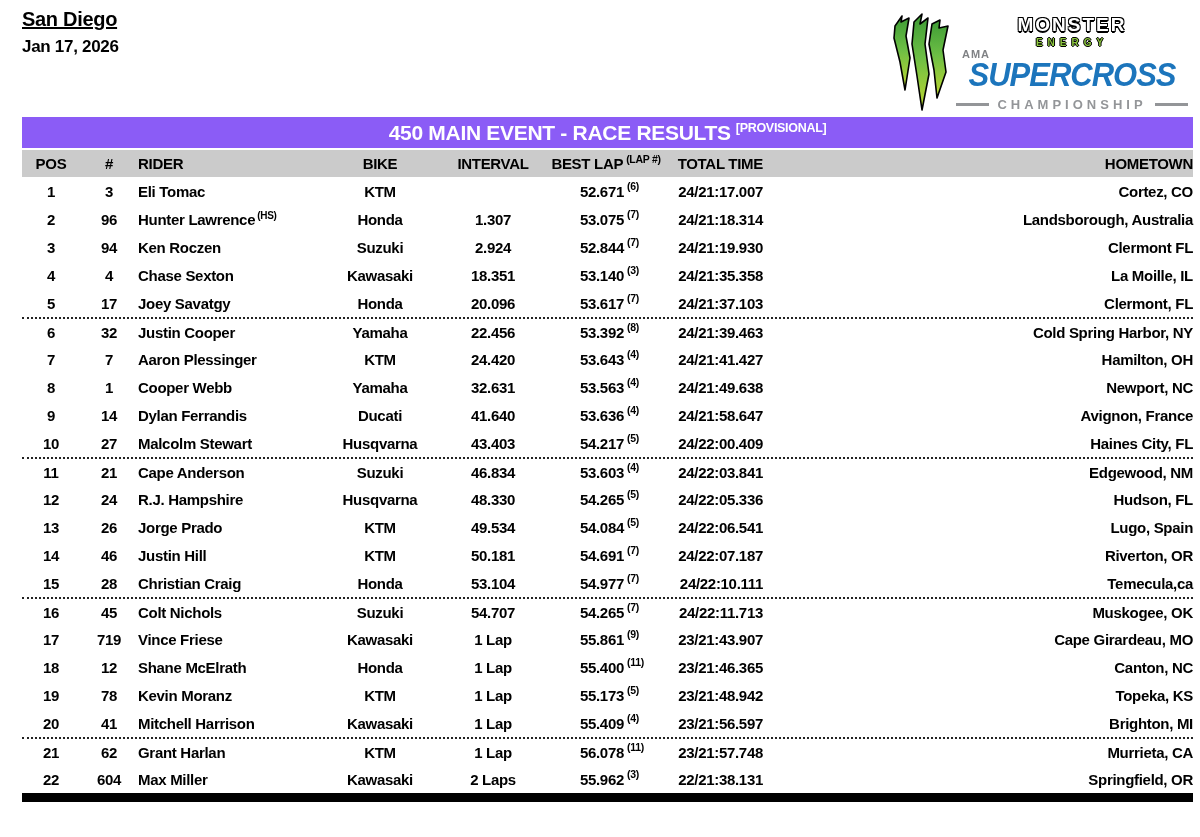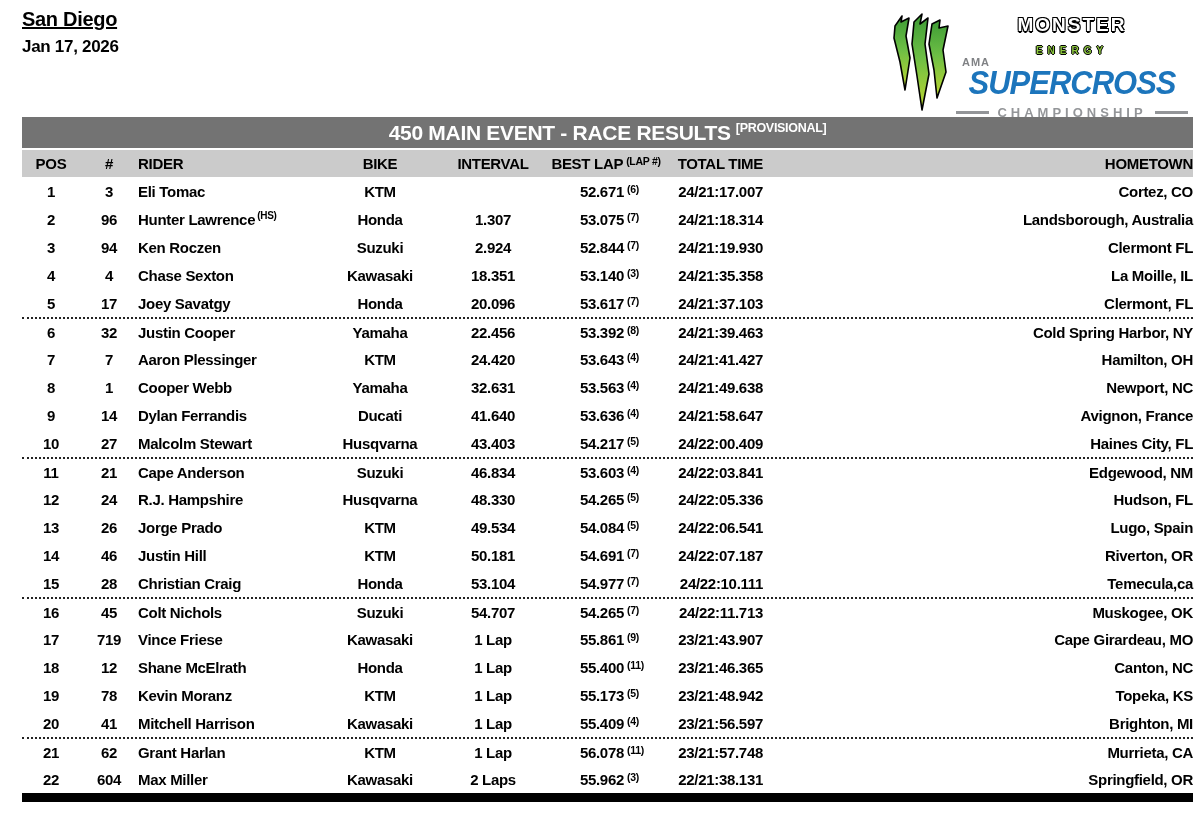--- a/index.html
+++ b/index.html
@@ -11,46 +11,46 @@
   .event-header { position:absolute; left:22px; top:8px; }
   .event-location { font-size:20px; font-weight:bold; letter-spacing:-0.3px;text-decoration:underline; }
   .event-date { font-size:17px; font-weight:bold; margin-top:6px; letter-spacing:-0.3px; }
 
   
   .logo { position:absolute; top:8px; right:12px; width:296px; height:104px; display:flex; align-items:flex-start; }
   .claw { width:64px; height:100px; flex:0 0 auto; margin-top:4px; }
   .logo-text { flex:1; display:flex; flex-direction:column; align-items:center; padding-top:6px; }
   .brand-monster { font-size:19px; font-weight:900; letter-spacing:2px; color:#fff;
     text-shadow:-1px -1px 0 #000, 1px -1px 0 #000, -1px 1px 0 #000, 1px 1px 0 #000, 0 2px 0 #000; }
-  .brand-energy { font-size:10px; font-weight:900; letter-spacing:5px; color:#8DC63F; margin-top:9px;
+  .brand-energy { font-size:10px; font-weight:900; letter-spacing:5px; color:#8DC63F; margin-top:1px;
     text-shadow:-1px 0 0 #000, 1px 0 0 #000, 0 -1px 0 #000, 0 1px 0 #000; }
   .series-block { position:relative; width:100%; margin-top:2px; }
   .ama { position:absolute; left:6px; top:-2px; font-size:11px; font-weight:900; letter-spacing:1px; color:#808285; }
   .supercross { display:block; text-align:center; font-size:31px; font-weight:900; font-style:italic;
     color:#1C75BC; letter-spacing:-1px; margin-top:8px; transform:scaleY(1.05); }
   .championship-row { display:flex; align-items:center; width:100%; margin-top:3px; }
   .championship-row .dash { flex:1; height:3px; background:#939598; }
   .championship { font-size:13px; font-weight:bold; letter-spacing:4px; color:#939598; padding:0 8px; white-space:nowrap;text-align:right; }
 
   
   .sx-table { position:absolute; left:22px; top:117px; width:1171px; }
-  .title-bar { height:31px; background:#737373; color:#fff; display:flex; align-items:center; justify-content:center;
+  .title-bar { height:31px; background:#8b5cf6; color:#fff; display:flex; align-items:center; justify-content:center;
     font-size:21px; font-weight:bold; letter-spacing:-0.3px; }
   .title-bar sup { font-size:12.5px; font-weight:bold; margin-left:5px; transform:translateY(-5px); }
   .col-header, .row { display:grid; grid-template-columns:58px 58px 182px 120px 106px 120px 103px 1fr; align-items:center; }
   .col-header { height:27px; background:#CBCBCB; margin-top:2px; font-size:15px; font-weight:bold; letter-spacing:-0.3px; }
   .row { height:28px; font-size:15px; font-weight:bold; letter-spacing:-0.3px; }
   .row.group-start { border-top:2px dotted #222; }
   .c { white-space:nowrap; }
   .c.pos, .c.num, .c.bike, .c.interval { text-align:center; }
   .c.total { text-align:right; padding-right:6px; }
   .c.home { padding-left:10px; text-align:right; }
   .c.rider { text-align:left; }
   .c.rider sup { font-size:10px; font-weight:bold; margin-left:2px; }
-  .c.bestlap { display:flex; align-items:flex-end; }
+  .c.bestlap { display:flex; align-items:center; }
   .c.bestlap .bl { width:78px; text-align:right; }
   .c.bestlap sup { font-size:10.5px; margin-left:3px; transform:translateY(-5px); }
   .col-header .c.bestlap { justify-content:center; }
   .col-header .c.bestlap .hdr-bl { width:auto; }
   .col-header .c.bestlap sup { font-size:10.5px; }
   .bottom-bar { height:9px; background:#000; }
 
   
   .footer { position:absolute; left:0; top:810px; width:1200px; text-align:center;
     font-size:12.5px; font-weight:bold; letter-spacing:-0.2px; }

